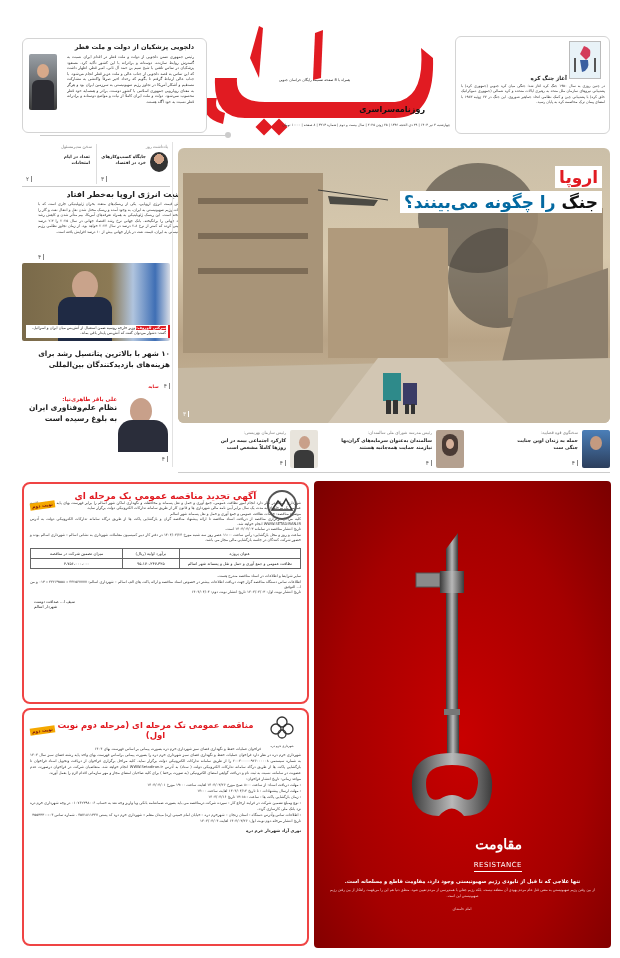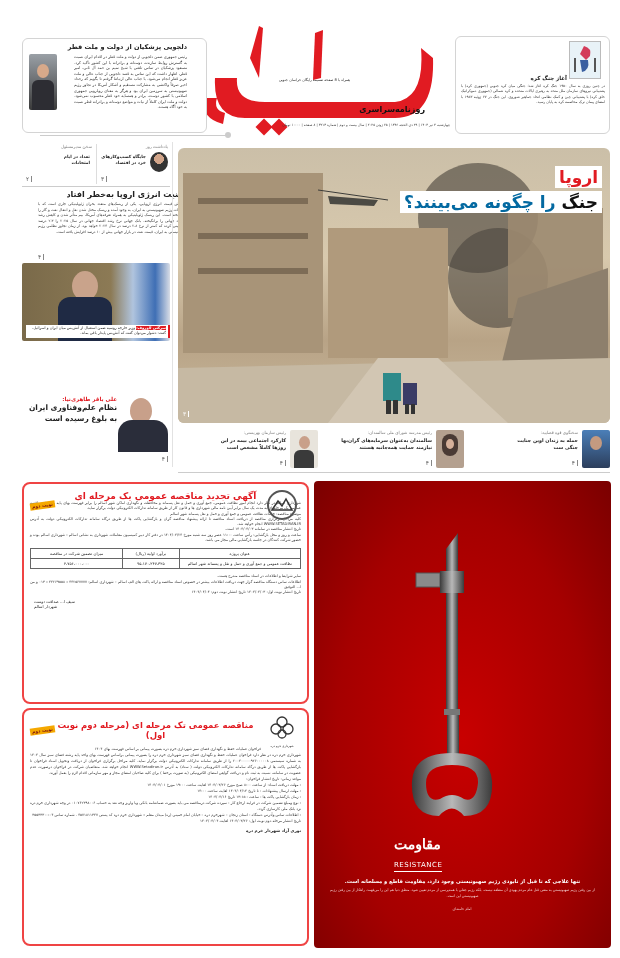--- a/index.html
+++ b/index.html
@@ -31,21 +31,21 @@
     <rect x="63" y="103" width="12" height="12" transform="rotate(45 69 109)" fill="#e11b22"></rect>
     <rect x="78" y="103" width="12" height="12" transform="rotate(45 84 109)" fill="#e11b22"></rect>
   </svg>
   <div class="abs" style="left:45px;top:60px;width:110px;font-size:3.6px;text-align:right;color:#222">همراه با 8 صفحه ضمیمه رایگان خراسان جنوبی</div>
   <div class="abs" style="left:160px;top:87px;width:70px;font-size:8px;font-weight:bold;text-align:right;color:#111">روزنامه‌سراسری</div>
 </div>
 <div class="abs" style="left:245px;top:123px;width:205px;font-size:3.4px;color:#333;text-align:right;white-space:nowrap;overflow:hidden">چهارشنبه ۴ تیر ۱۴۰۴ | ۲۹ ذی الحجه ۱۴۴۶ | ۲۵ ژوئن ۲۰۲۵ | سال بیست و دوم | شماره ۳۲۱۳ | ۸ صفحه | ۱۰۰۰۰ تومان</div>
 <div class="abs rule" style="left:40px;top:135px;width:190px;"></div>
 <div class="abs" style="left:225px;top:132px;width:6px;height:6px;border-radius:50%;background:#ccc"></div>
 
-<div class="abs box" style="left:22px;top:38px;width:185px;height:95px;padding:4px 19px;">
+<div class="abs box" style="left:22px;top:38px;width:185px;height:95px;padding:4px 12px;">
   <div class="bold" style="font-size:6.5px;text-align:right;margin-bottom:3px">دلجویی پزشکیان از دولت و ملت قطر</div>
   <div class="abs photo" style="left:6px;top:15px;width:28px;height:56px;background:linear-gradient(#9aa0a6,#3a3a3a)">
     <div style="position:absolute;left:8px;top:10px;width:12px;height:14px;border-radius:50%;background:#d7a98a"></div>
     <div style="position:absolute;left:3px;top:26px;width:22px;height:30px;background:#2d2d33;border-radius:6px 6px 0 0"></div>
   </div>
   <div class="txt" style="margin-left:32px;height:72px;overflow:hidden;font-size:3.8px;line-height:5.6px">رئیس جمهوری ضمن دلجویی از دولت و ملت قطر در اقدام ایران نسبت به گسترش روابط سازنده، دوستانه و برادرانه با این کشور تأکید کرد. مسعود پزشکیان در تماس تلفنی با شیخ تمیم بن حمد آل ثانی، امیر قطر، اظهار داشت که این تماس به قصد دلجویی از جناب عالی و ملت عزیز قطر انجام می‌شود. با جناب عالی ارتباط گرفتم تا بگویم که رخداد اخیر صرفاً واکنشی به مشارکت مستقیم و آشکار آمریکا در تجاوز رژیم صهیونیستی به سرزمین ایران بود و هرگز به معنای رویارویی جمهوری اسلامی با کشور دوست، برادر و همسایه خود قطر محسوب نمی‌شود. دولت و ملت ایران کاملاً از نیات و مواضع دوستانه و برادرانه قطر نسبت به خود آگاه هستند.</div>
 </div>
 
 <div class="abs box" style="left:455px;top:36px;width:155px;height:98px;padding:4px 5px;">
   <div class="abs" style="left:113px;top:4px;width:32px;height:38px;background:#e8f2f7;border:1px solid #bbb">
@@ -83,20 +83,27 @@
 
   <div class="abs photo" style="left:0;top:123px;width:148px;height:78px;background:linear-gradient(90deg,#7a6a4a 0%,#8c7a55 60%,#b0c4de 75%,#3f6fb5 90%,#d8dde6 100%)">
     <div style="position:absolute;left:50px;top:8px;width:26px;height:30px;border-radius:50%;background:#c9a38b"></div>
     <div style="position:absolute;left:36px;top:34px;width:54px;height:44px;background:#1f2a44;border-radius:12px 12px 0 0"></div>
   </div>
   <div class="abs" style="left:4px;top:185px;width:144px;background:#fff;border-right:2px solid #e11b22;padding:1px 2px;font-size:3.7px;line-height:5.3px;text-align:right">
     <span style="background:#e11b22;color:#fff;font-weight:bold">سرگئی لاوروف:</span>
     <span>وزیر خارجه روسیه ضمن استقبال از آتش‌بس میان ایران و اسرائیل، گفت: دشوار می‌توان گفت که آتش‌بس پایدار باقی بماند.</span>
   </div>
 
+  <div class="abs" style="left:0;top:208px;width:148px">
+    <div class="bold" style="font-size:7.2px;line-height:11px;text-align:right">۱۰ شهر با بالاترین پتانسیل رشد برای هزینه‌های بازدیدکنندگان بین‌المللی</div>
+    <div style="text-align:right;margin-top:3px">
+      <span class="pg">۴</span>
+      <span style="color:#e11b22;font-size:4.5px;font-weight:bold">سایه</span>
+    </div>
+  </div>
 
   <div class="abs photo" style="left:92px;top:252px;width:56px;height:60px;background:#fff">
     <div style="position:absolute;left:16px;top:6px;width:22px;height:26px;border-radius:50%;background:#c8a08a"></div>
     <div style="position:absolute;left:4px;top:28px;width:50px;height:34px;background:#2a2d3a;border-radius:14px 14px 0 0"></div>
   </div>
   <div class="abs" style="left:0;top:256px;width:95px">
     <div style="color:#e11b22;font-size:5.5px;font-weight:bold;text-align:right">علی باقر طاهری‌نیا:</div>
     <div class="bold" style="font-size:7.5px;line-height:11px;text-align:right">نظام علم‌وفناوری ایران به بلوغ رسیده است</div>
   </div>
   <div class="abs pg" style="right:2px;top:316px">۴</div>
@@ -239,20 +246,20 @@
           <stop offset="1" stop-color="#3c3c3c"></stop>
         </linearGradient>
       </defs>
     <path d="M132 68 L144 52 L144 230 L132 230Z" fill="url(#metal)"></path>
     <rect x="102" y="92" width="24" height="14" fill="#8a8a8a" stroke="#555"></rect>
     <rect x="126" y="90" width="24" height="22" fill="url(#metal)"></rect>
     <rect x="130" y="228" width="16" height="6" fill="#777"></rect>
     <rect x="133" y="234" width="12" height="40" fill="url(#metal)"></rect>
     <path d="M138 272 Q100 272 98 300 Q96 335 125 335 Q138 320 150 335 Q180 335 178 300 Q176 272 138 272Z M138 284 Q165 284 164 302 Q162 322 150 318 Q138 310 126 318 Q112 322 112 302 Q112 284 138 284Z" fill="url(#metal)" fill-rule="evenodd"></path>
   </svg>
-  <div class="abs" style="left:80px;top:355px;width:100px;text-align:left;color:#fff">
+  <div class="abs" style="left:108px;top:355px;width:100px;text-align:right;color:#fff">
     <div style="font-family:'DejaVu Serif',serif;font-size:14px;font-weight:bold">مقاومت</div>
     <div style="font-size:7px;letter-spacing:0.5px;border-bottom:1px solid #fff;display:inline-block;padding-bottom:2px">RESISTANCE</div>
   </div>
   <div class="abs" style="left:10px;top:397px;width:277px;color:#fff;font-size:5.2px;font-weight:bold;text-align:center">تنها علاجی که تا قبل از نابودی رژیم صهیونیستی وجود دارد، مقاومت قاطع و مسلحانه است.</div>
   <div class="abs" style="left:14px;top:407px;width:269px;color:#f3d0d0;font-size:3.5px;line-height:5.5px;text-align:center">از بین رفتن رژیم صهیونیستی به معنی قتل عام مردم یهودی آن منطقه نیست، بلکه رژیم جعلی با همه‌پرسی از مردم تعیین شود. منطق دنیا هم این را می‌فهمد، راهکار از بین رفتن رژیم صهیونیستی این است.</div>
   <div class="abs" style="left:128px;top:426px;width:40px;color:#f3d0d0;font-size:3.5px;text-align:center">امام خامنه‌ای</div>
 </div>
 
 </body></html>

